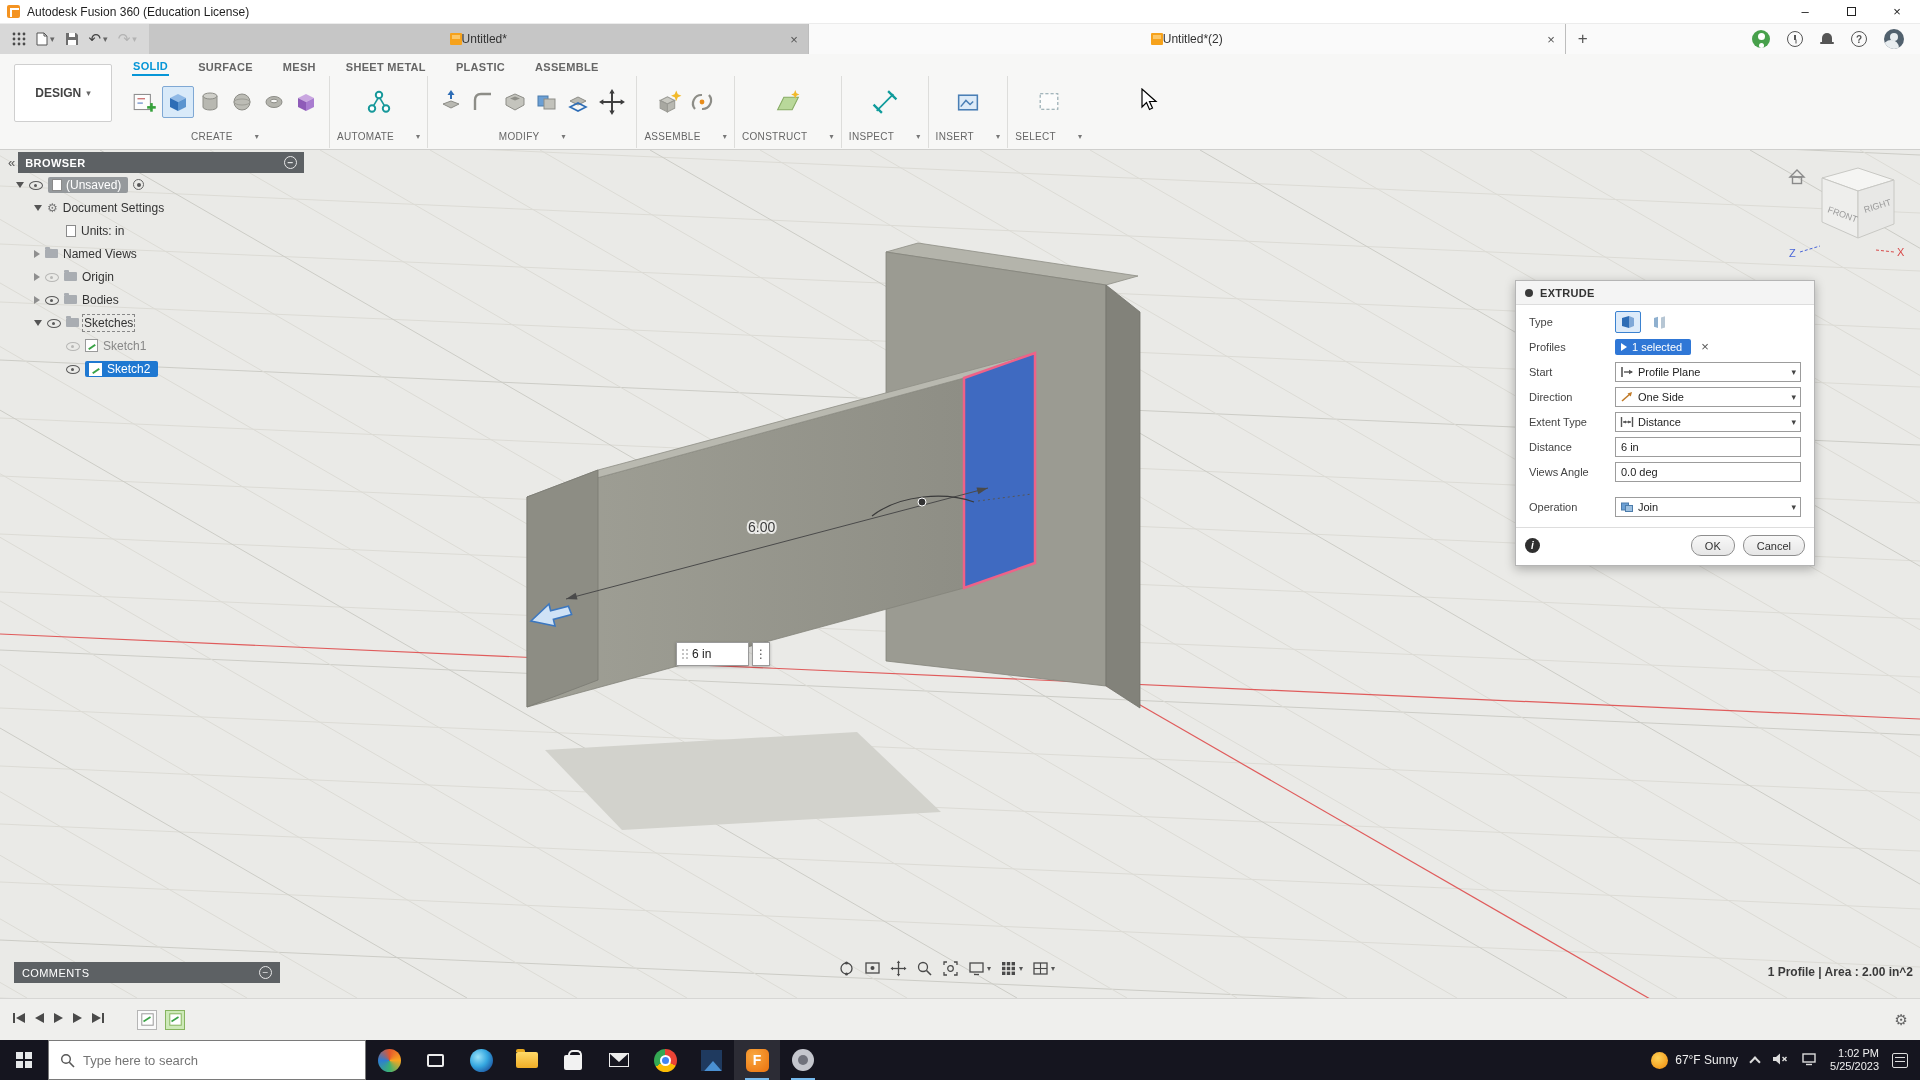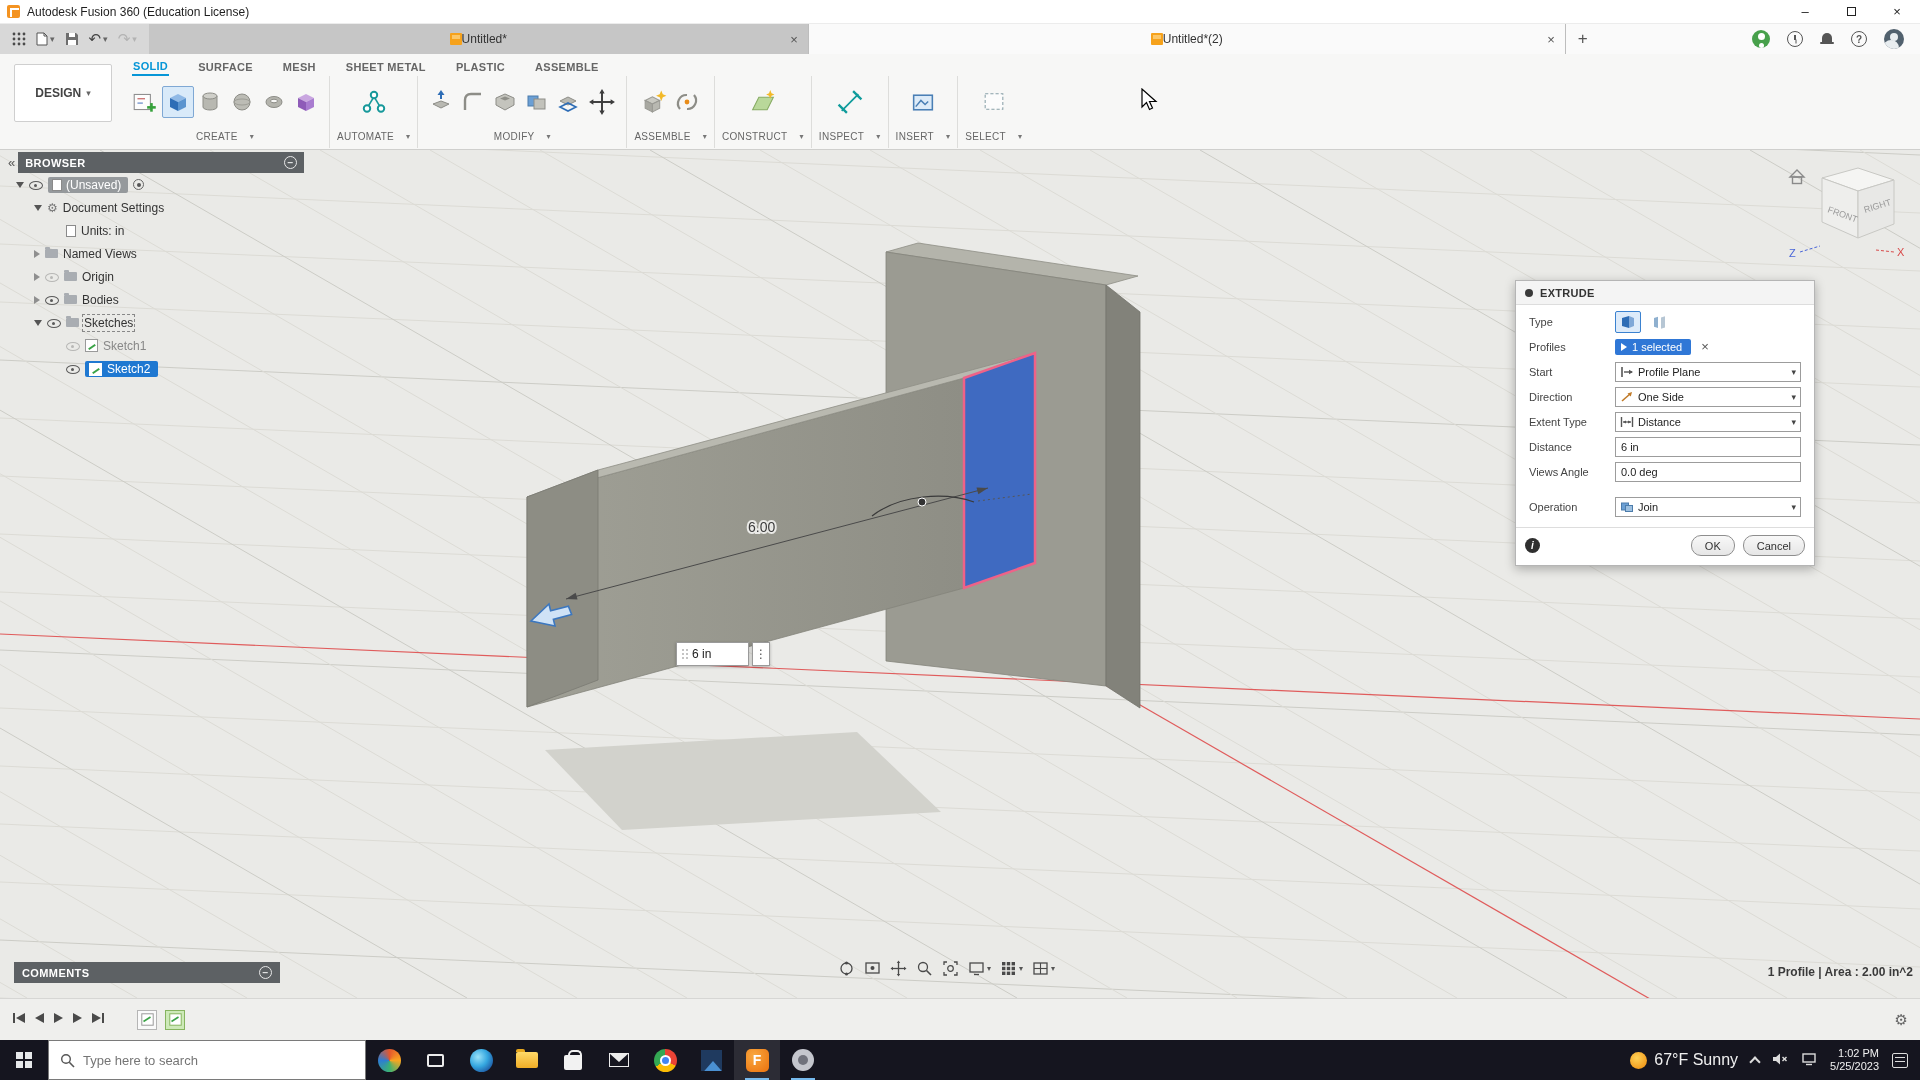--- a/index.html
+++ b/index.html
@@ -39,21 +39,21 @@
 .avatar:after{content:"";position:absolute;left:6px;top:4px;width:8px;height:8px;border-radius:50%;background:#e8edf0;box-shadow:-3px 11px 0 4px #e8edf0}
 
 #ribbon{height:96px;background:#f7f7f6;border-bottom:1px solid #cfcfcd;position:relative}
 #workspace{position:absolute;left:14px;top:10px;width:98px;height:58px;background:#fff;border:1px solid #cfcfcf;border-radius:2px;display:flex;align-items:center;justify-content:center;gap:5px;font-size:12px;font-weight:bold;color:#444}
 #ctx-tabs{position:absolute;left:132px;top:2px;display:flex;gap:28px;height:21px;align-items:center}
 .ctab{font-size:11px;font-weight:bold;color:#666;letter-spacing:.3px;padding:2px 1px}
 .ctab.active{color:#0696d7;border-bottom:2px solid #0696d7}
 #toolrow{position:absolute;left:128px;top:22px;right:0;display:flex;align-items:flex-start}
 .tgroup{display:flex;flex-direction:column;align-items:center}
 .ticons{height:52px;display:flex;align-items:center}
-.tlabel{height:16px;display:flex;align-items:center;gap:12px;font-size:10px;color:#666;letter-spacing:.3px}
+.tlabel{height:16px;display:flex;align-items:center;gap:22px;font-size:10px;color:#666;letter-spacing:.3px}
 .tlabel .caret{font-size:8px;color:#777}
 .mi{padding:0 3px;display:flex;align-items:center}
 .mi.hl{background:#d9eaf9;border:1px solid #7fa8d4;border-radius:2px;padding:2px}
 .vsep{width:1px;background:#dddddb;height:72px;margin:0 7px}
 
 #viewport{position:absolute;left:0;top:150px;width:1920px;height:848px;background:#eaeae7;overflow:hidden}
 #scene{position:absolute;left:0;top:0}
 
 #browser{position:absolute;left:8px;top:2px;width:296px}
 #bheadrow{display:flex;align-items:center}
@@ -106,21 +106,21 @@
 #dim-wrap{position:absolute;left:676px;top:492px;display:flex;align-items:stretch;gap:3px}
 #dim-box{display:flex;align-items:center;background:#fff;border:1px solid #9a9a9a;box-shadow:0 1px 3px rgba(0,0,0,.25);height:24px;padding:0 4px}
 .gripdots{display:grid;grid-template-columns:repeat(2,3px);grid-auto-rows:3px;gap:1px;margin:0 3px 0 1px}
 .gripdots i{width:2px;height:2px;background:#b0b0b0;border-radius:50%}
 #dim-input{width:52px;border:none;outline:none;font-size:12px;font-family:"Liberation Sans",sans-serif;color:#222}
 #dim-menu{width:18px;background:#fff;border:1px solid #9a9a9a;box-shadow:0 1px 3px rgba(0,0,0,.25);display:flex;align-items:center;justify-content:center;color:#555;font-size:12px}
 
 #viewcube{position:absolute;right:10px;top:6px;width:124px;height:112px}
 
 #comments{position:absolute;left:14px;top:812px;width:266px;display:flex;align-items:center}
-.chead{flex:1;height:21px;background:#5d6164;color:#fff;display:flex;align-items:center;padding:0 8px;font-size:11px;font-weight:bold;letter-spacing:.4px}
+.chead{flex:1;height:21px;background:#5d6164;color:#fff;display:flex;align-items:center;padding:0 8px;font-size:11px;font-weight:normal;letter-spacing:.4px}
 #selinfo{position:absolute;right:7px;top:815px;font-size:12px;font-weight:bold;color:#3a3a3a}
 
 #navbar{position:absolute;left:838px;top:810px;display:flex;align-items:center;gap:9px}
 .nvi{display:flex;align-items:center;gap:2px;color:#555}
 .nvi .caret{font-size:8px;color:#555}
 
 #timeline{position:absolute;left:0;top:998px;width:1920px;height:42px;background:#efefed;border-top:1px solid #d6d6d4;display:flex;align-items:center;padding:0 12px;gap:8px}
 .tlchip{width:20px;height:20px;border:1px solid #b5b5b5;background:#fafafa;display:flex;align-items:center;justify-content:center}
 .tlchip.active{background:#cde9b8;border-color:#86b45f}
 #tl-gear{margin-left:auto;font-size:15px;color:#666}
@@ -129,21 +129,21 @@
 #start{width:48px;display:flex;align-items:center;justify-content:center}
 .winlogo{display:grid;grid-template-columns:7px 7px;grid-auto-rows:7px;gap:1.5px}
 .winlogo i{background:#e6e8ea}
 #tsearch{width:318px;background:#fff;display:flex;align-items:center;gap:8px;padding:0 11px;border:1px solid #7a7a7a}
 #tsearch input{border:none;outline:none;font-size:13px;color:#555;width:240px;font-family:"Liberation Sans",sans-serif;background:transparent}
 .tbi{width:46px;display:flex;align-items:center;justify-content:center;position:relative}
 .tbi.active{background:rgba(255,255,255,.1)}
 .openline{position:absolute;bottom:0;left:11px;width:24px;height:2px;background:#76b9ed}
 .circ22{width:23px;height:23px;border-radius:50%}
 #tray{margin-left:auto;display:flex;align-items:center;gap:13px;padding-right:12px;color:#e8e8e8}
-#weather{display:flex;align-items:center;gap:7px;font-size:16px;color:#f0f0f0}
+#weather{display:flex;align-items:center;gap:7px;font-size:12px;color:#f0f0f0}
 .sun{width:17px;height:17px;border-radius:50%;background:radial-gradient(circle at 40% 35%,#ffd257,#f29b1d 75%)}
 .chev{width:8px;height:8px;border-left:2px solid #dcdcdc;border-top:2px solid #dcdcdc;transform:rotate(45deg);margin-top:3px}
 #clockblk{text-align:right;font-size:11px;line-height:13px;color:#f0f0f0}
 .ac-ic{width:16px;height:15px;border:1.5px solid #dcdcdc;border-radius:2px;position:relative}
 .ac-ic:after{content:"";position:absolute;left:2px;top:3px;right:2px;height:1.5px;background:#dcdcdc;box-shadow:0 4px 0 #dcdcdc}
 
 .tb-folder{width:22px;height:16px;background:linear-gradient(#ffd968,#f0ad26);border-radius:2px;position:relative}
 .tb-folder:before{content:"";position:absolute;top:-3px;left:0;width:9px;height:3px;background:#e8a81e;border-radius:2px 2px 0 0}
 .tb-photos{width:21px;height:21px;background:#1f3a5f;position:relative;overflow:hidden}
 .tb-photos:after{content:"";position:absolute;left:-2px;bottom:-6px;width:0;height:0;border-left:14px solid transparent;border-right:14px solid transparent;border-bottom:16px solid #4a90d2}

